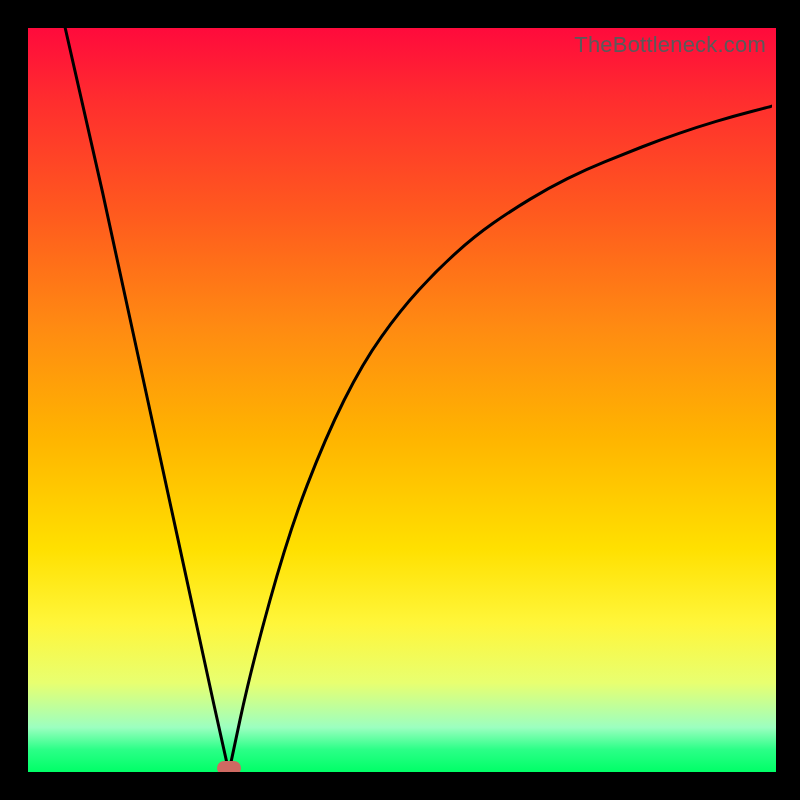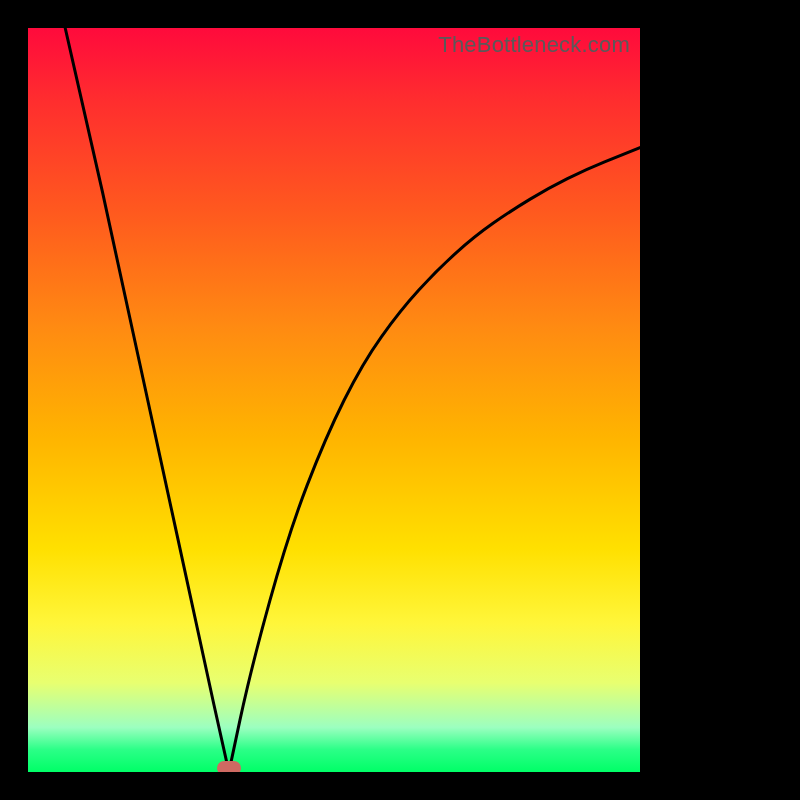--- a/index.html
+++ b/index.html
@@ -14,21 +14,21 @@
   .frame {
     position: relative;
     width: 800px;
     height: 800px;
     background: #000;
   }
   .plot-area {
     position: absolute;
     left: 28px;
     top: 28px;
-    width: 612px;
+    width: 748px;
     height: 744px;
     background: linear-gradient(to bottom,
       #ff0a3c 0%,
       #ff2e2e 10%,
       #ff5a1e 25%,
       #ff8a12 40%,
       #ffb400 55%,
       #ffe000 70%,
       #fff63a 80%,
       #e8ff70 88%,

